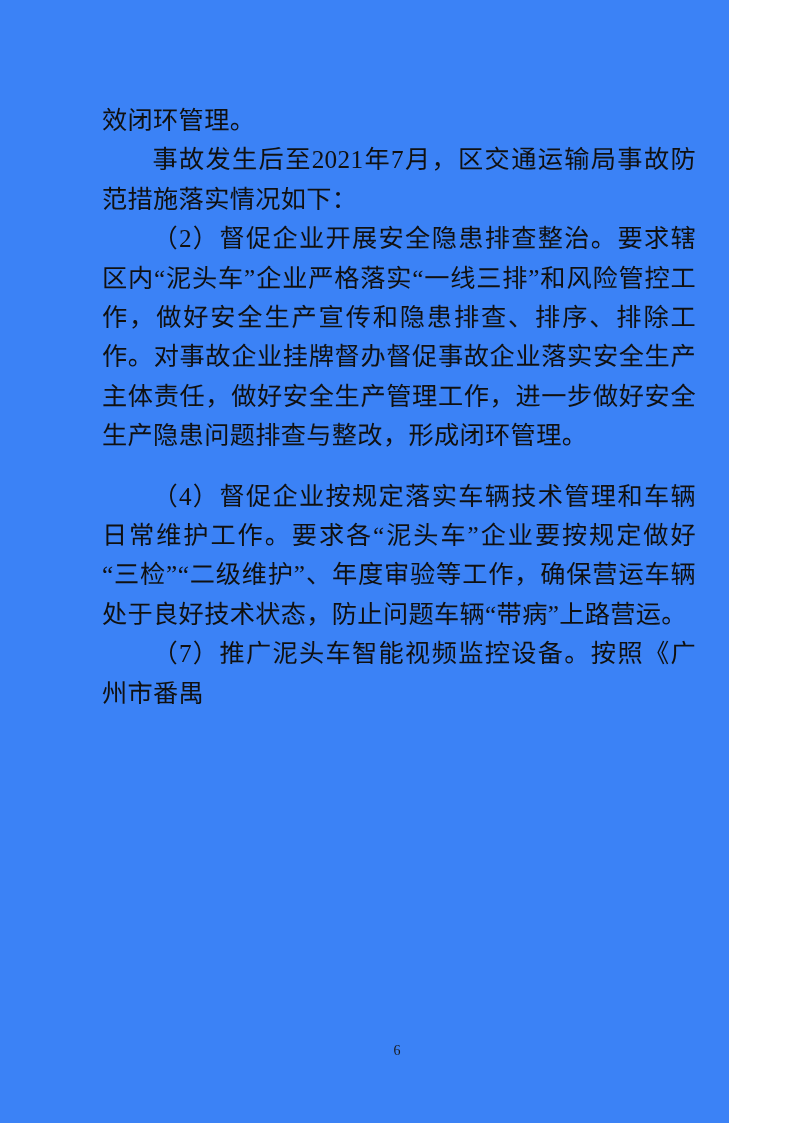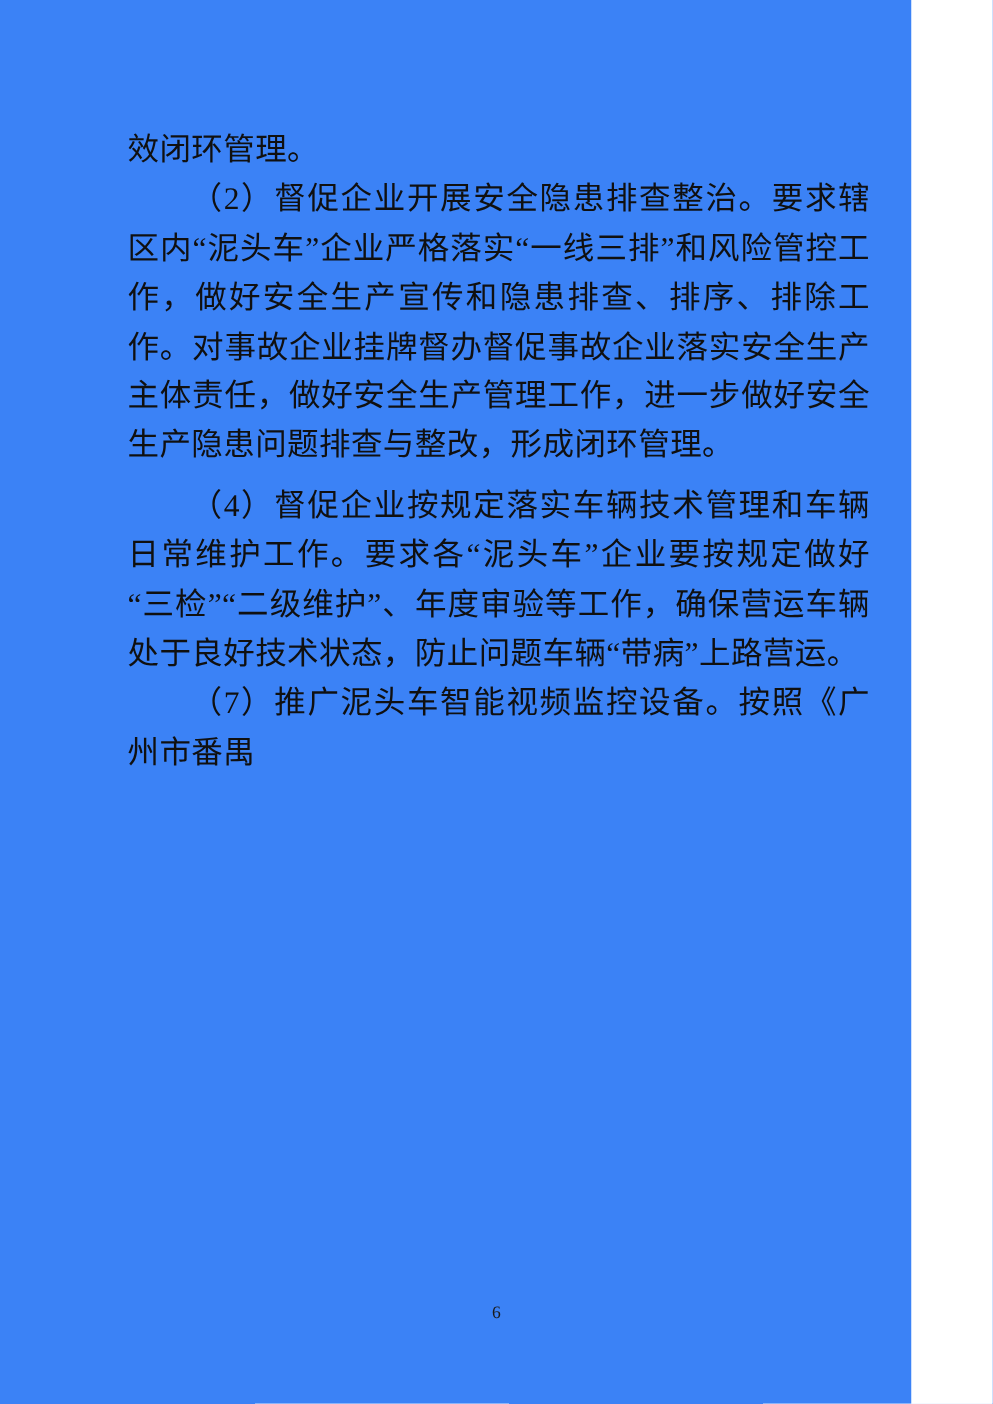--- a/index.html
+++ b/index.html
@@ -35,41 +35,42 @@
     text-justify: inter-character;
     font-family: "Liberation Serif", "DejaVu Serif", serif;
     font-weight: 400;
     white-space: pre-wrap;
     word-break: break-all;
   }
   .para.indent {
     text-indent: 2em;
   }
   .para.gap-before {
-    margin-top: 9px;
+    margin-top: 21px;
   }
   
   .page-number {
     position: absolute;
     left: 0;
     top: 1043px;
     width: 794px;
     text-align: center;
     font-size: 14px;
     color: #1a1a1a;
     font-family: "Liberation Serif", "DejaVu Serif", serif;
   }
 </style>
 </head>
 <body>
 
 <div class="page">
 
   <div class="text-block">
     <p class="para indent" style="text-indent:0">效闭环管理。</p>
+    <p class="para indent">事故发生后至2021年7月，区交通运输局事故防范措施落实情况如下：</p>
     <p class="para indent">（2）督促企业开展安全隐患排查整治。要求辖区内“泥头车”企业严格落实“一线三排”和风险管控工作，做好安全生产宣传和隐患排查、排序、排除工作。对事故企业挂牌督办督促事故企业落实安全生产主体责任，做好安全生产管理工作，进一步做好安全生产隐患问题排查与整改，形成闭环管理。</p>
     <p class="para indent gap-before">（4）督促企业按规定落实车辆技术管理和车辆日常维护工作。要求各“泥头车”企业要按规定做好“三检”“二级维护”、年度审验等工作，确保营运车辆处于良好技术状态，防止问题车辆“带病”上路营运。</p>
     <p class="para indent">（7）推广泥头车智能视频监控设备。按照《广州市番禺</p>
   </div>
 
   <div class="page-number">6</div>
 
 </div>
 
 </body></html>

